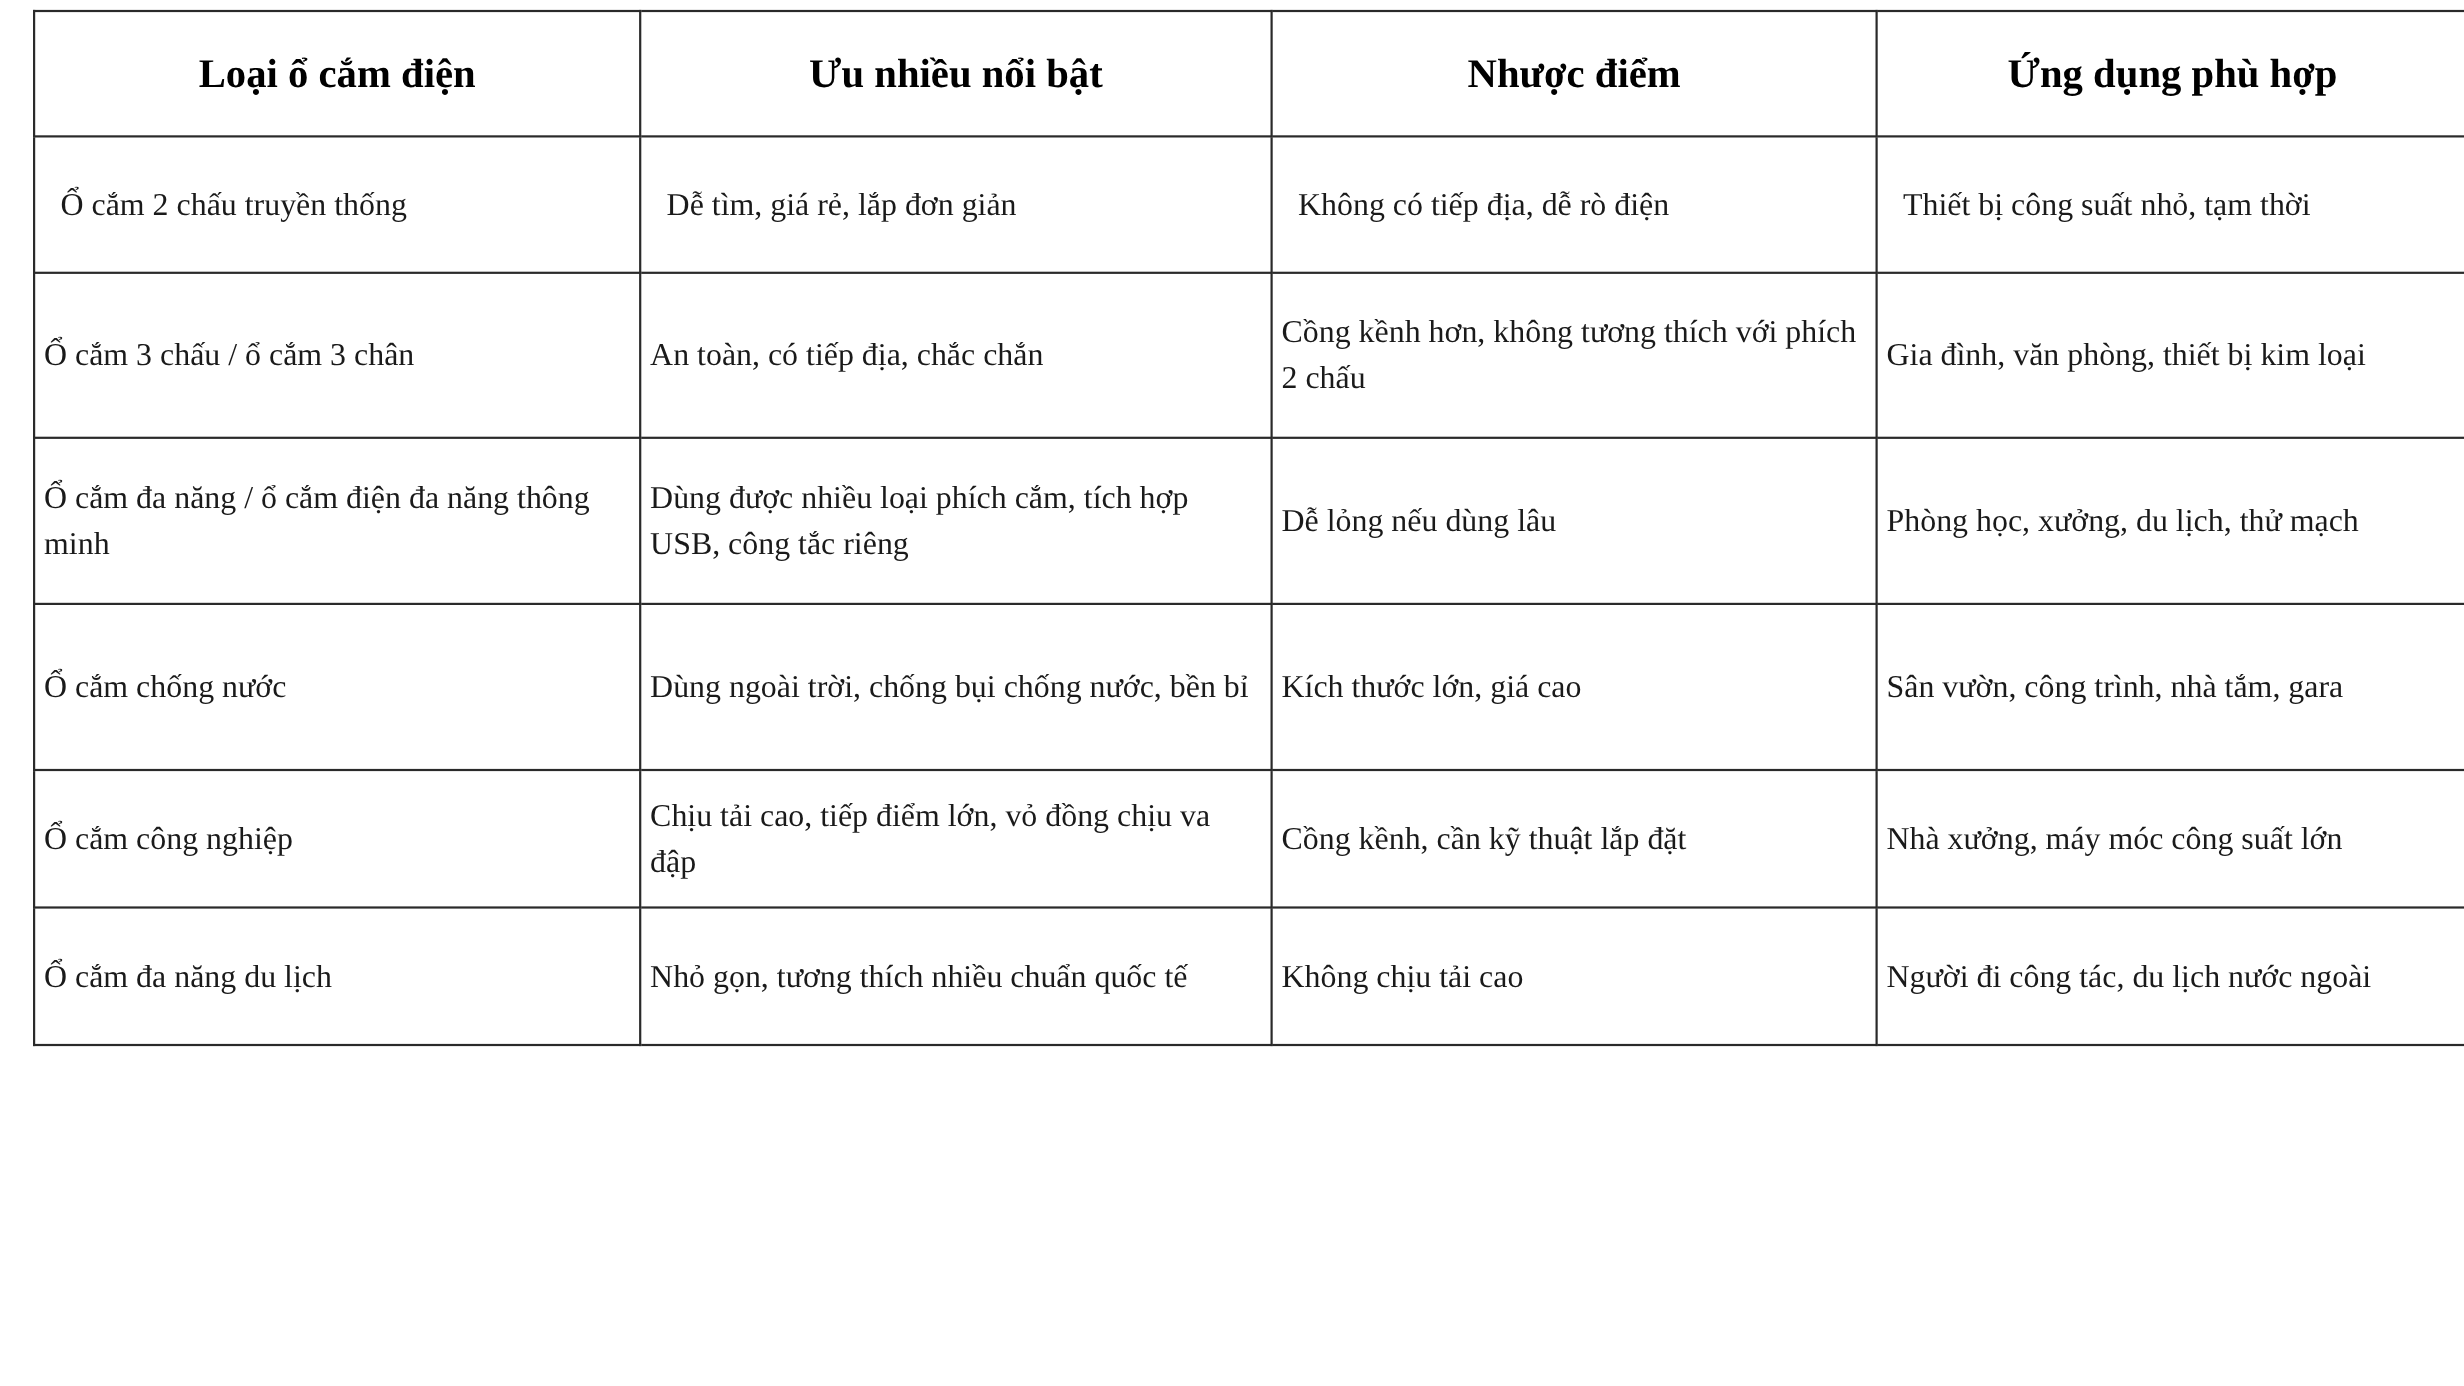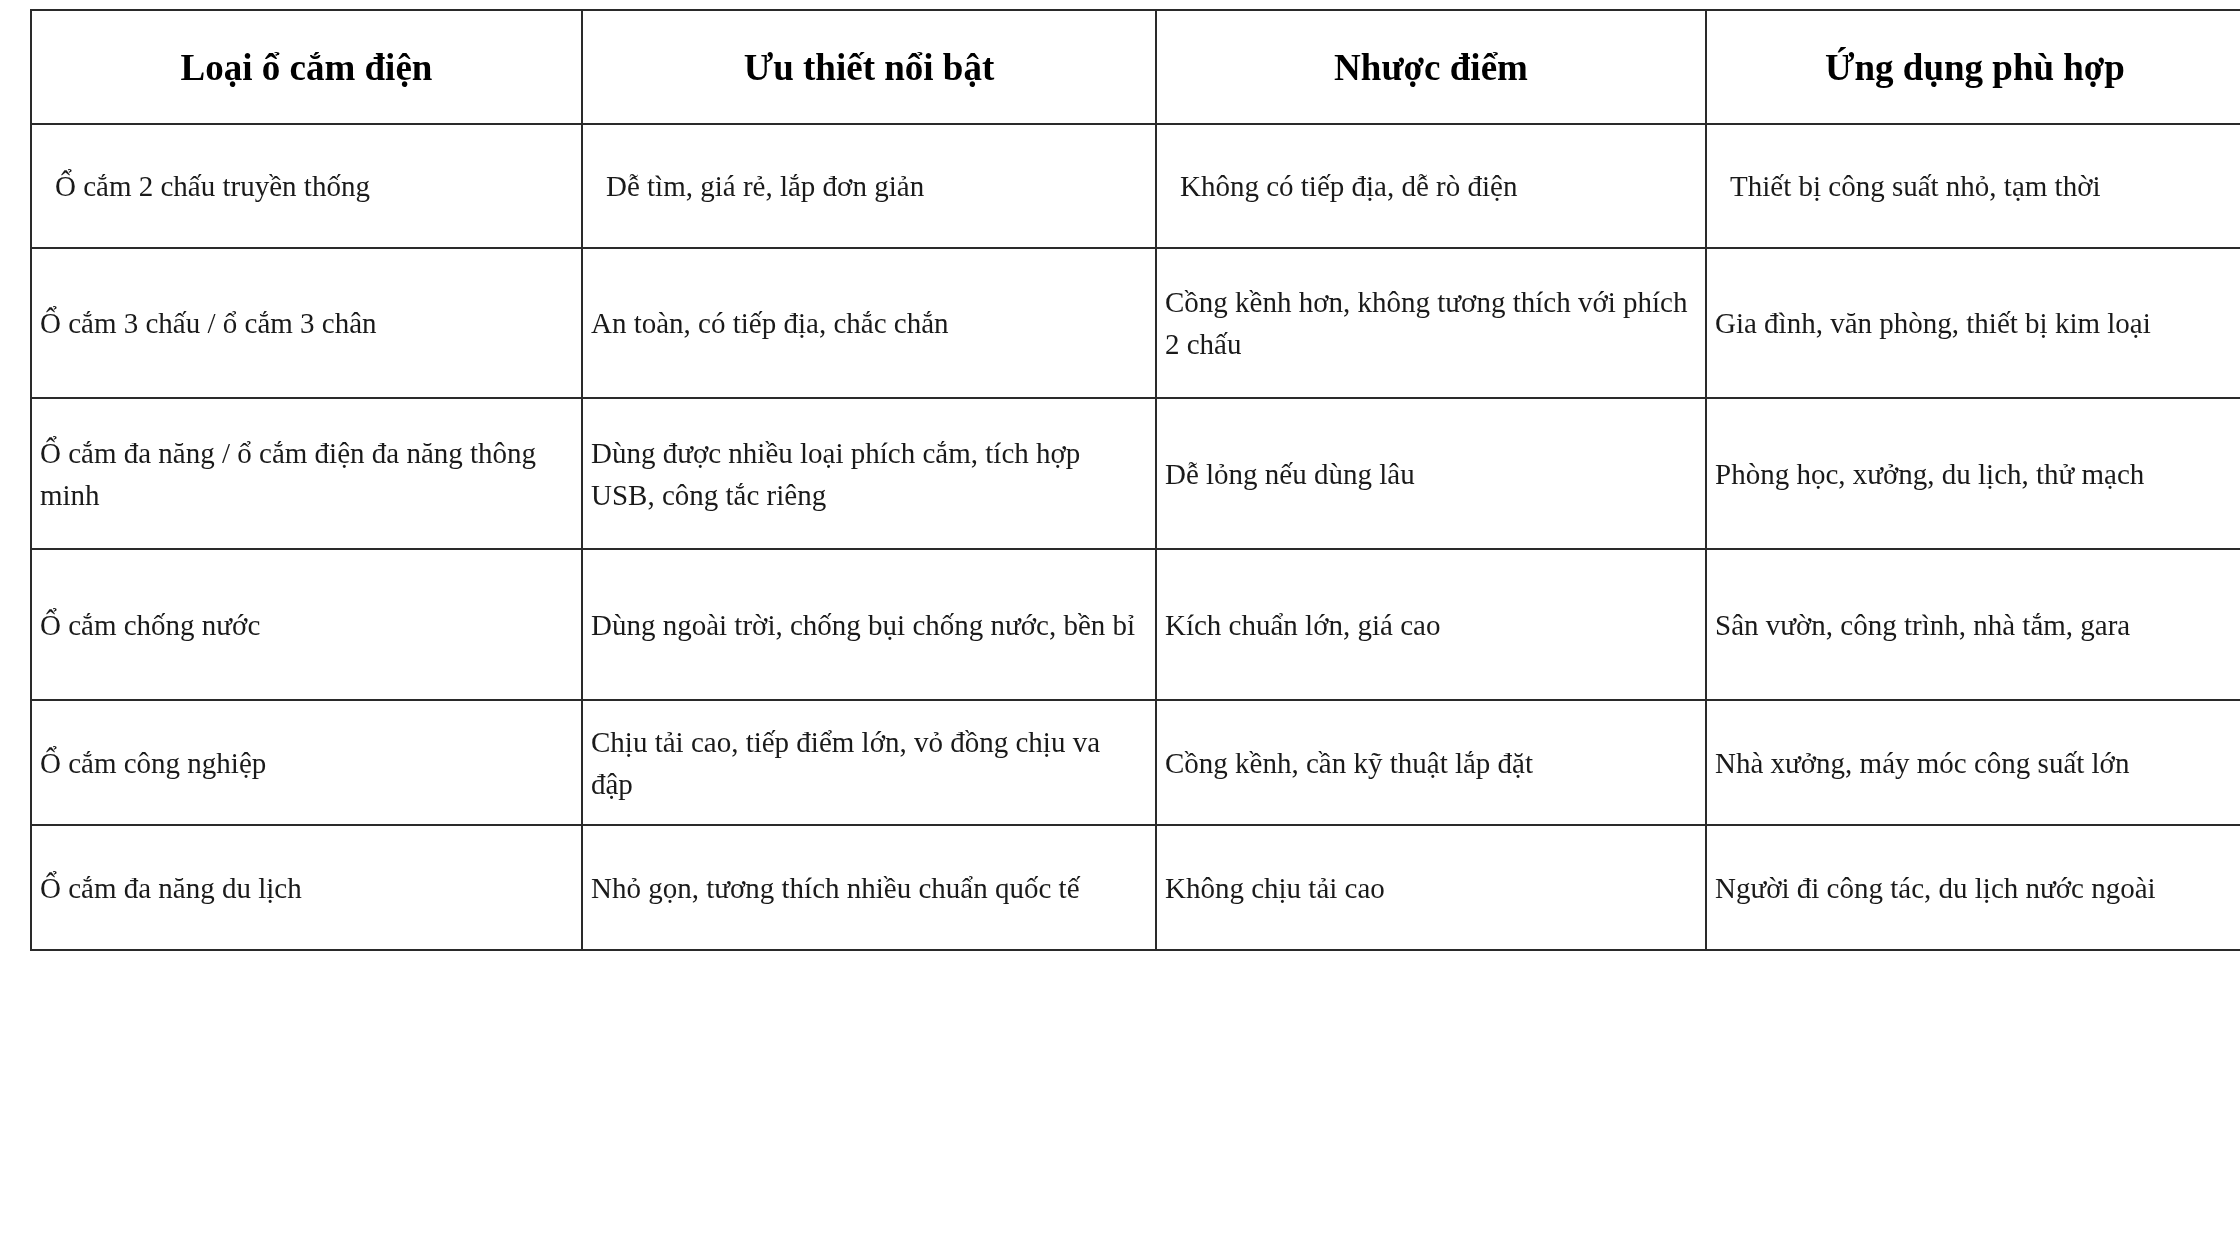--- a/index.html
+++ b/index.html
@@ -65,21 +65,21 @@
 <table class="cmp">
   <colgroup>
     <col class="c1">
       <col class="c2">
       <col class="c3">
       <col class="c4">
   </colgroup>
   <thead>
     <tr>
       <th>Loại ổ cắm điện</th>
-      <th>Ưu thiết nổi bật</th>
+      <th>Ưu nhiều nổi bật</th>
       <th>Nhược điểm</th>
       <th>Ứng dụng phù hợp</th>
     </tr>
   </thead>
   <tbody>
     <tr class="r1">
       <td>Ổ cắm 2 chấu truyền thống</td>
       <td>Dễ tìm, giá rẻ, lắp đơn giản</td>
       <td>Không có tiếp địa, dễ rò điện</td>
       <td>Thiết bị công suất nhỏ, tạm thời</td>
@@ -92,21 +92,21 @@
     </tr>
     <tr class="r5">
       <td>Ổ cắm đa năng / ổ cắm điện đa năng thông minh</td>
       <td>Dùng được nhiều loại phích cắm, tích hợp USB, công tắc riêng</td>
       <td>Dễ lỏng nếu dùng lâu</td>
       <td>Phòng học, xưởng, du lịch, thử mạch</td>
     </tr>
     <tr class="r6">
       <td>Ổ cắm chống nước</td>
       <td>Dùng ngoài trời, chống bụi chống nước, bền bỉ</td>
-      <td>Kích chuẩn lớn, giá cao</td>
+      <td>Kích thước lớn, giá cao</td>
       <td>Sân vườn, công trình, nhà tắm, gara</td>
     </tr>
     <tr class="r7">
       <td>Ổ cắm công nghiệp</td>
       <td>Chịu tải cao, tiếp điểm lớn, vỏ đồng chịu va đập</td>
       <td>Cồng kềnh, cần kỹ thuật lắp đặt</td>
       <td>Nhà xưởng, máy móc công suất lớn</td>
     </tr>
     <tr class="r8">
       <td>Ổ cắm đa năng du lịch</td>

